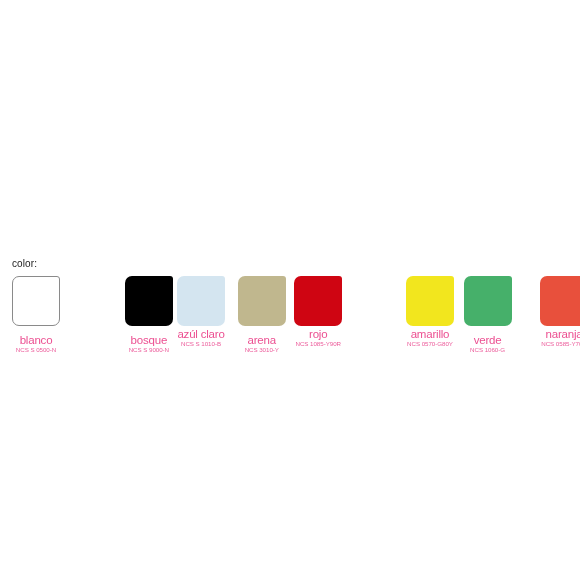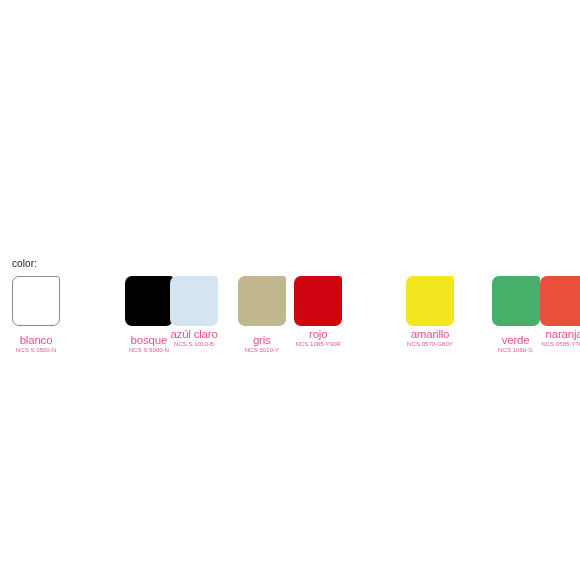--- a/index.html
+++ b/index.html
@@ -97,49 +97,49 @@
           <div class="swatch-code">NCS S 0500-N</div>
         </div>
       </div>
       <div class="swatch-cell stagger-low" style="left: 124.889px;">
         <div class="swatch-chip" style="background: rgb(0, 0, 0);"></div>
         <div class="swatch-text">
           <div class="swatch-name">bosque</div>
           <div class="swatch-code">NCS S 9000-N</div>
         </div>
       </div>
-      <div class="swatch-cell stagger-mid" style="left: 170px;">
+      <div class="swatch-cell stagger-mid" style="left: 177px;">
         <div class="swatch-chip" style="background: rgb(212, 229, 240);"></div>
         <div class="swatch-text">
           <div class="swatch-name">azúl claro</div>
           <div class="swatch-code">NCS S 1010-B</div>
         </div>
       </div>
       <div class="swatch-cell stagger-low" style="left: 237.778px;">
         <div class="swatch-chip" style="background: rgb(192, 183, 142);"></div>
         <div class="swatch-text">
-          <div class="swatch-name">gris</div>
+          <div class="swatch-name">arena</div>
           <div class="swatch-code">NCS 3010-Y</div>
         </div>
       </div>
       <div class="swatch-cell stagger-mid" style="left: 294.222px;">
         <div class="swatch-chip" style="background: rgb(207, 5, 18);"></div>
         <div class="swatch-text">
           <div class="swatch-name">rojo</div>
           <div class="swatch-code">NCS 1085-Y90R</div>
         </div>
       </div>
       <div class="swatch-cell stagger-mid" style="left: 406px;">
         <div class="swatch-chip" style="background: rgb(242, 230, 30);"></div>
         <div class="swatch-text">
           <div class="swatch-name">amarillo</div>
           <div class="swatch-code">NCS 0570-G80Y</div>
         </div>
       </div>
-      <div class="swatch-cell stagger-low" style="left: 463.556px; margin-left: 28px;">
+      <div class="swatch-cell stagger-low" style="left: 463.556px;">
         <div class="swatch-chip" style="background: rgb(70, 176, 106);"></div>
         <div class="swatch-text">
           <div class="swatch-name">verde</div>
           <div class="swatch-code">NCS 1060-G</div>
         </div>
       </div>
       <div class="swatch-cell stagger-mid" style="left: 540px;">
         <div class="swatch-chip" style="background: rgb(232, 80, 60);"></div>
         <div class="swatch-text">
           <div class="swatch-name">naranja</div>

